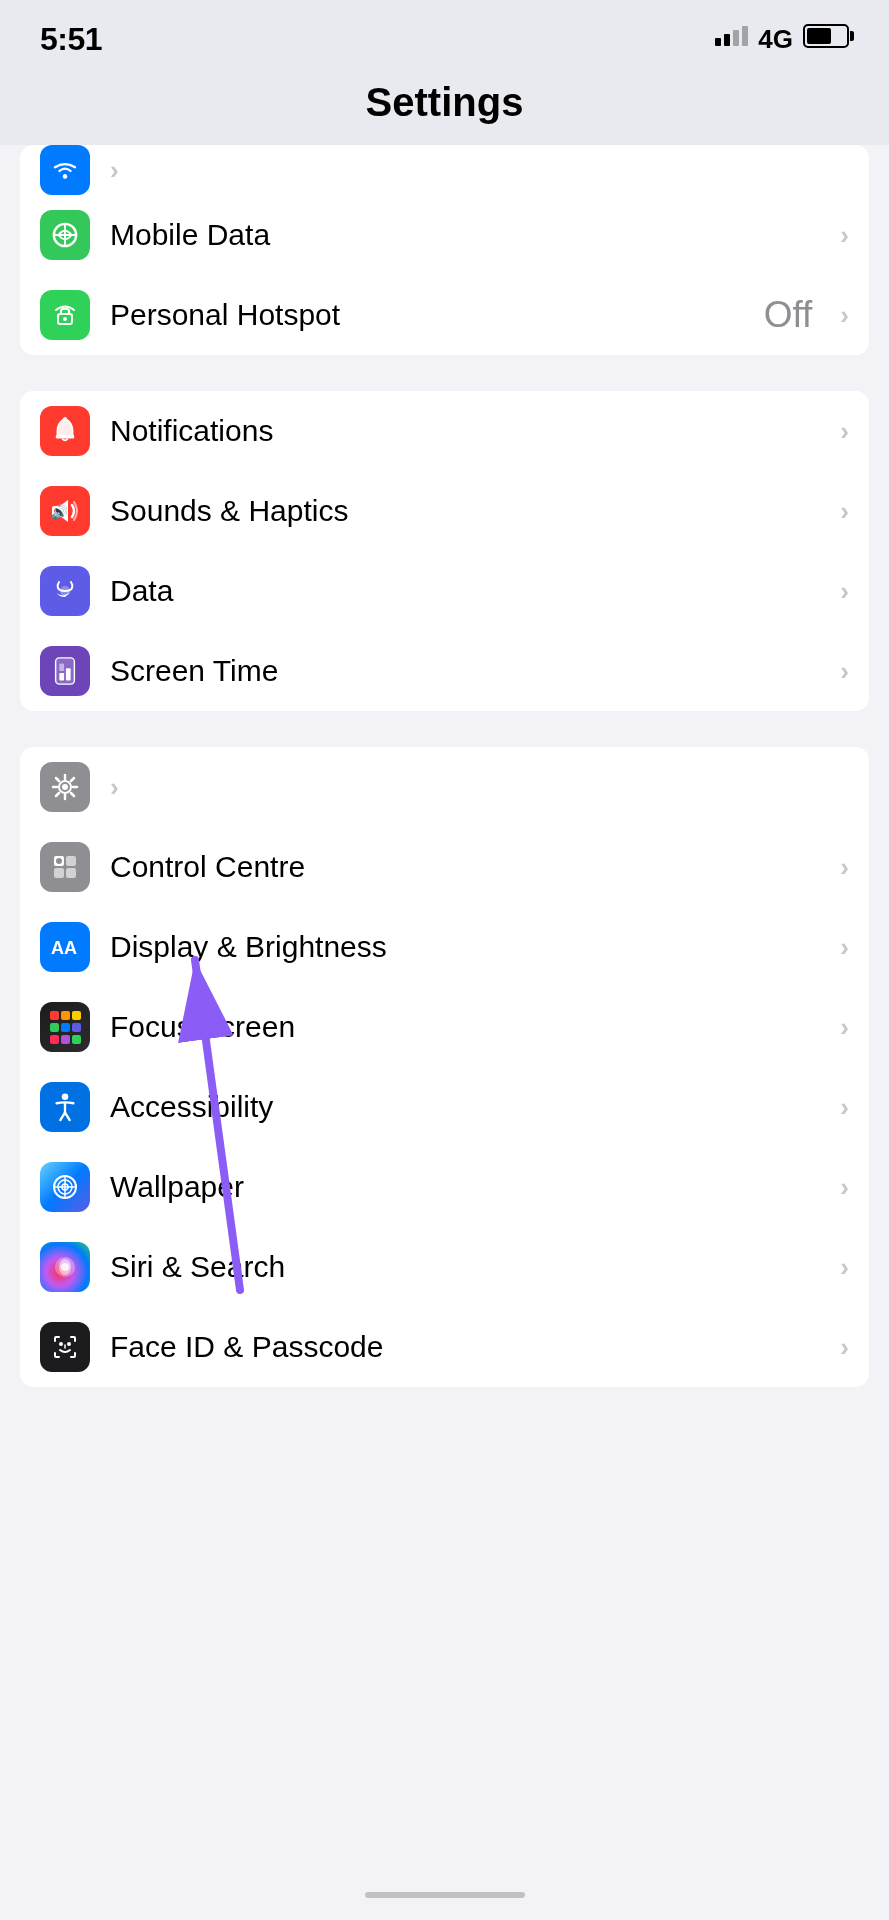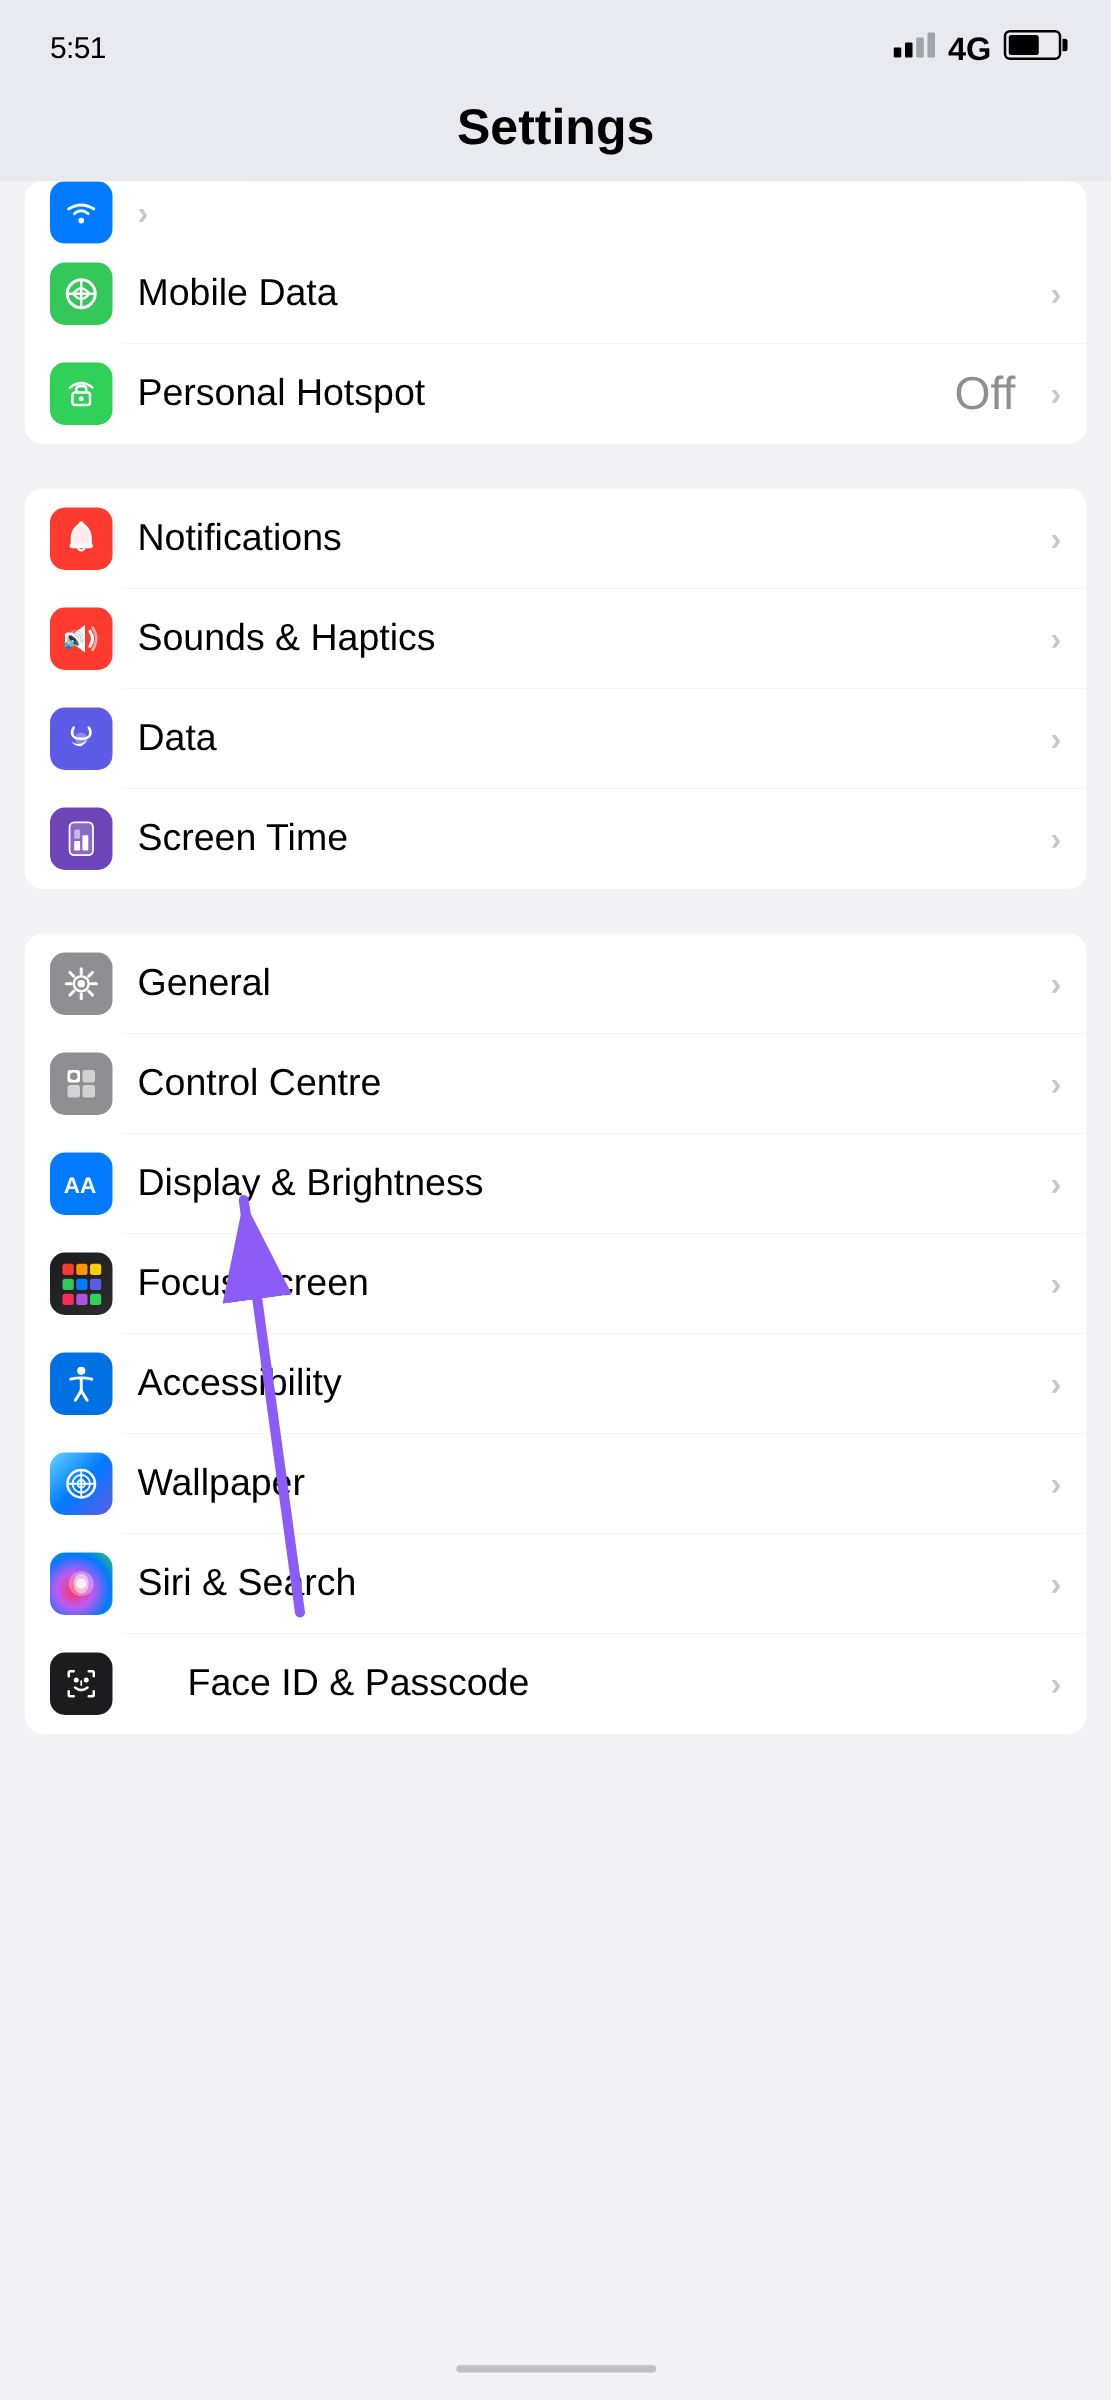--- a/index.html
+++ b/index.html
@@ -18,22 +18,22 @@
     .status-bar {
       background: #e8eaf0;
       display: flex;
       justify-content: space-between;
       align-items: center;
       padding: 18px 40px 10px 40px;
       height: 70px;
     }
 
     .status-time {
-      font-size: 24px;
-      font-weight: 400;
+      font-size: 32px;
+      font-weight: 700;
       color: #000;
       letter-spacing: -0.5px;
     }
 
     .status-icons {
       display: flex;
       align-items: flex-start;
       gap: 10px;
     }
 
@@ -382,21 +382,20 @@
 
     <div class="settings-row">
       <div class="row-icon icon-gray">
         <svg width="30" height="30" viewBox="0 0 30 30" fill="none">
           <circle cx="15" cy="15" r="12" stroke="white" stroke-width="0" fill="none"></circle>
           <circle cx="15" cy="15" r="3" fill="white"></circle>
           <path d="M15 3 L15 7 M15 23 L15 27 M3 15 L7 15 M23 15 L27 15 M6 6 L9 9 M21 21 L24 24 M24 6 L21 9 M9 21 L6 24" stroke="white" stroke-width="2.5" stroke-linecap="round"></path>
           <circle cx="15" cy="15" r="6" stroke="white" stroke-width="2" fill="none"></circle>
         </svg>
       </div>
-      <span class="row-label">General</span>
       <span class="chevron">›</span>
     </div>
 
     <div class="settings-row">
       <div class="row-icon icon-gray" style="background:#8e8e93;">
         <svg width="28" height="28" viewBox="0 0 28 28" fill="none">
           <rect x="3" y="3" width="10" height="10" rx="2" fill="white"></rect>
           <rect x="15" y="3" width="10" height="10" rx="2" fill="white" fill-opacity="0.6"></rect>
           <rect x="3" y="15" width="10" height="10" rx="2" fill="white" fill-opacity="0.6"></rect>
           <rect x="15" y="15" width="10" height="10" rx="2" fill="white" fill-opacity="0.6"></rect>
@@ -465,21 +464,21 @@
         <svg width="28" height="28" viewBox="0 0 28 28" fill="none">
           <circle cx="14" cy="14" r="10" fill="white" fill-opacity="0.3"></circle>
           <ellipse cx="14" cy="14" rx="6" ry="8" fill="white" fill-opacity="0.5"></ellipse>
           <circle cx="14" cy="14" r="4" fill="white" fill-opacity="0.8"></circle>
         </svg>
       </div>
       <span class="row-label">Siri &amp; Search</span>
       <span class="chevron">›</span>
     </div>
 
-    <div class="settings-row" style="border-bottom-left-radius:14px; border-bottom-right-radius:14px;gap:40px;">
+    <div class="settings-row" style="border-bottom-left-radius:14px; border-bottom-right-radius:14px;">
       <div class="faceid-icon">
         <svg width="28" height="28" viewBox="0 0 28 28" fill="none">
           <path d="M4 8 L4 5 Q4 4 5 4 L8 4" stroke="white" stroke-width="2" stroke-linecap="round"></path>
           <path d="M20 4 L23 4 Q24 4 24 5 L24 8" stroke="white" stroke-width="2" stroke-linecap="round"></path>
           <path d="M4 20 L4 23 Q4 24 5 24 L8 24" stroke="white" stroke-width="2" stroke-linecap="round"></path>
           <path d="M20 24 L23 24 Q24 24 24 23 L24 20" stroke="white" stroke-width="2" stroke-linecap="round"></path>
           <circle cx="10" cy="11" r="2" fill="white"></circle>
           <circle cx="18" cy="11" r="2" fill="white"></circle>
           <path d="M9 17 Q14 21 19 17" stroke="white" stroke-width="2" fill="none" stroke-linecap="round"></path>
           <path d="M14 12 L14 15" stroke="white" stroke-width="1.5" stroke-linecap="round"></path>

